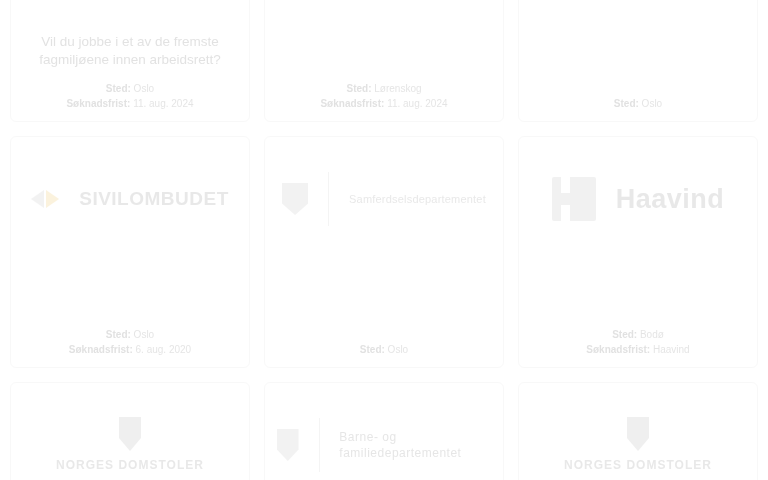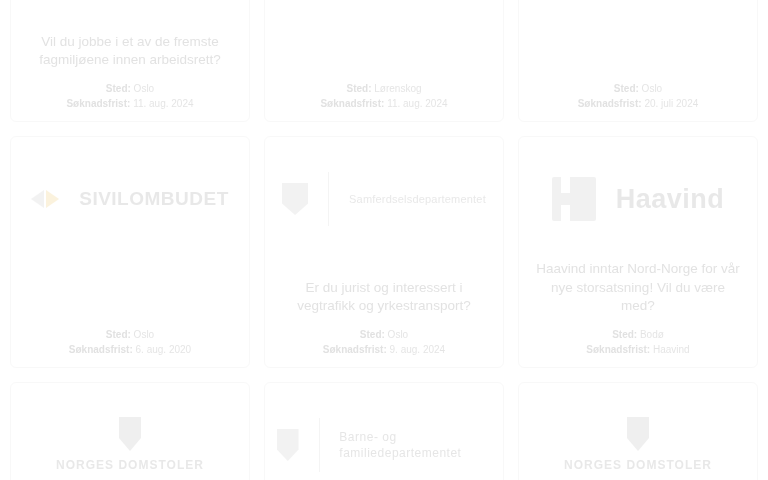--- a/index.html
+++ b/index.html
@@ -214,24 +214,20 @@
       </div>
     </div>
 
     <div class="card card-row1">
 
       <div class="spacer"></div>
       <div class="meta">
         <b>Sted:</b>
         <span>Oslo</span>
       </div>
-      <div class="meta">
-        <b>Søknadsfrist:</b>
-        <span>20. juli 2024</span>
-      </div>
     </div>
 
     <div class="card card-row2">
       <div class="logo-area">
         <div class="logo-inner">
           <span class="sivil-mark">
             <span class="sivil-tri-l"></span>
               <span class="sivil-tri-r"></span>
           </span>
           <span class="logo-text">SIVILOMBUDET</span>
@@ -250,40 +246,34 @@
 
     <div class="card card-row2">
       <div class="logo-area">
         <div class="logo-inner">
           <span class="lion"></span>
           <span class="divider-v"></span>
           <span class="logo-text small">Samferdselsdepartementet</span>
         </div>
       </div>
       <div class="spacer"></div>
-      <div class="card-title">Er du jurist og interessert i vegtrafikk og yrkestransport?</div>
       <div class="meta">
         <b>Sted:</b>
         <span>Oslo</span>
-      </div>
-      <div class="meta">
-        <b>Søknadsfrist:</b>
-        <span>9. aug. 2024</span>
       </div>
     </div>
 
     <div class="card card-row2">
       <div class="logo-area">
         <div class="logo-inner">
           <span class="haavind-mark"></span>
           <span class="logo-text" style="font-size:27px;">Haavind</span>
         </div>
       </div>
       <div class="spacer"></div>
-      <div class="card-title">Haavind inntar Nord-Norge for vår nye storsatsning! Vil du være med?</div>
       <div class="meta">
         <b>Sted:</b>
         <span>Bodø</span>
       </div>
       <div class="meta">
         <b>Søknadsfrist:</b>
         <span>Haavind</span>
       </div>
     </div>
 

